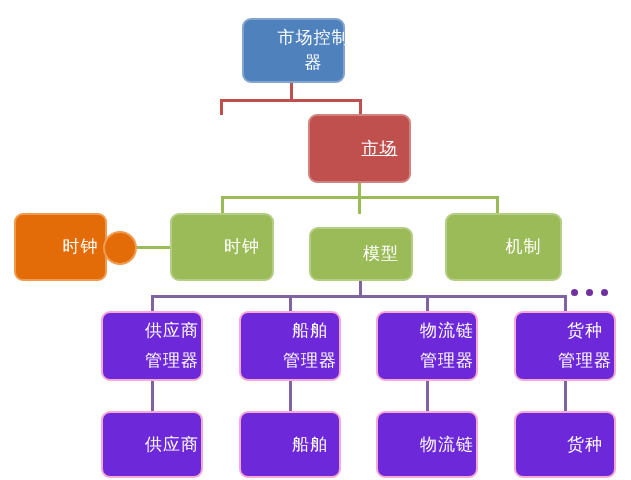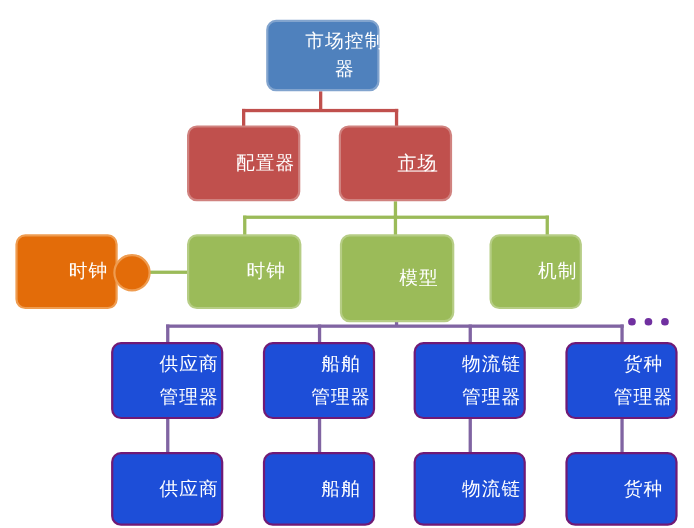--- a/index.html
+++ b/index.html
@@ -10,21 +10,21 @@
   .node {
     position:absolute; box-sizing:border-box; border-radius:9px;
     color:#ffffff; display:flex; flex-direction:column;
     align-items:center; justify-content:center; text-align:center;
     font-size:17px; line-height:1.75; letter-spacing:1px;padding-left:40px;
   }
   .node span { display:block; white-space:nowrap; }
   .c-blue   { background:#4F81BD; border:2px solid #82A4CE; }
   .c-red    { background:#C0504D; border:2px solid #D0827F; }
   .c-green  { background:#9BBB59; border:2px solid #B6CD85; }
-  .c-purple { background:#1d4ed8; border:2px solid #701a75; }
+  .c-purple { background:#6d28d9; border:2px solid #f9a8d4; }
   .c-orange { background:#E36C09; border:2px solid #EF9C50; }
   .line { position:absolute; }
   .l-red    { background:#C0504D; }
   .l-green  { background:#9BBB59; }
   .l-purple { background:#8064A2; }
   .trigger-circle {
     position:absolute; left:103px; top:231px; width:34px; height:34px;
     box-sizing:border-box; border-radius:50%;
     background:#E36C09; border:2px solid #EF9C50;
   }
@@ -61,39 +61,36 @@
   <div class="line l-purple" style="left:151px;top:380px;width:3px;height:32px;"></div>
   <div class="line l-purple" style="left:289px;top:380px;width:3px;height:32px;"></div>
   <div class="line l-purple" style="left:426px;top:380px;width:3px;height:32px;"></div>
   <div class="line l-purple" style="left:564px;top:380px;width:3px;height:32px;"></div>
 
   <div class="node c-blue" style="left:242px;top:18px;width:103px;height:65px;line-height:1.45;">
     <span>市场控制</span>
     <span>器</span>
   </div>
 
-  <div class="node c-red" style="left:170px;top:114px;width:103px;height:69px;">
-    <span>配置器</span>
-  </div>
   <div class="node c-red" style="left:308px;top:114px;width:103px;height:69px;text-decoration:underline;">
     <span>市场</span>
   </div>
 
   <div class="node c-orange" style="left:14px;top:213px;width:93px;height:68px;line-height:1.6;">
     <span>时钟</span>
   </div>
   <div class="trigger-circle"></div>
 
   <div class="node c-green" style="left:170px;top:213px;width:104px;height:68px;">
     <span>时钟</span>
   </div>
-  <div class="node c-green" style="left:309px;top:213px;width:104px;height:80px;">
+  <div class="node c-green" style="left:309px;top:227px;width:104px;height:54px;">
     <span>模型</span>
   </div>
-  <div class="node c-green" style="left:445px;top:213px;width:84px;height:68px;">
+  <div class="node c-green" style="left:445px;top:213px;width:117px;height:68px;">
     <span>机制</span>
   </div>
 
   <div>
     <span class="dot dot1"></span>
     <span class="dot dot2"></span>
     <span class="dot dot3"></span>
   </div>
 
   <div class="node c-purple" style="left:101px;top:311px;width:102px;height:70px;">

